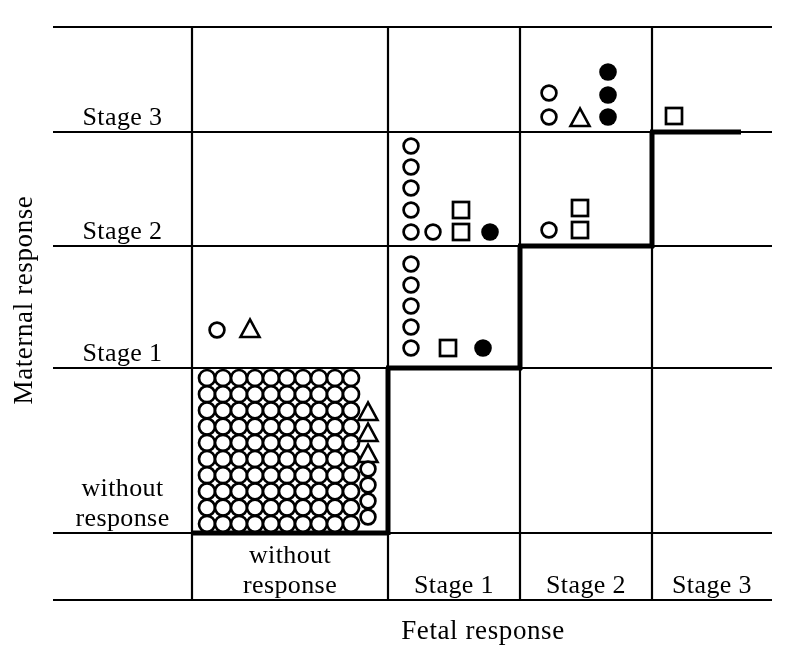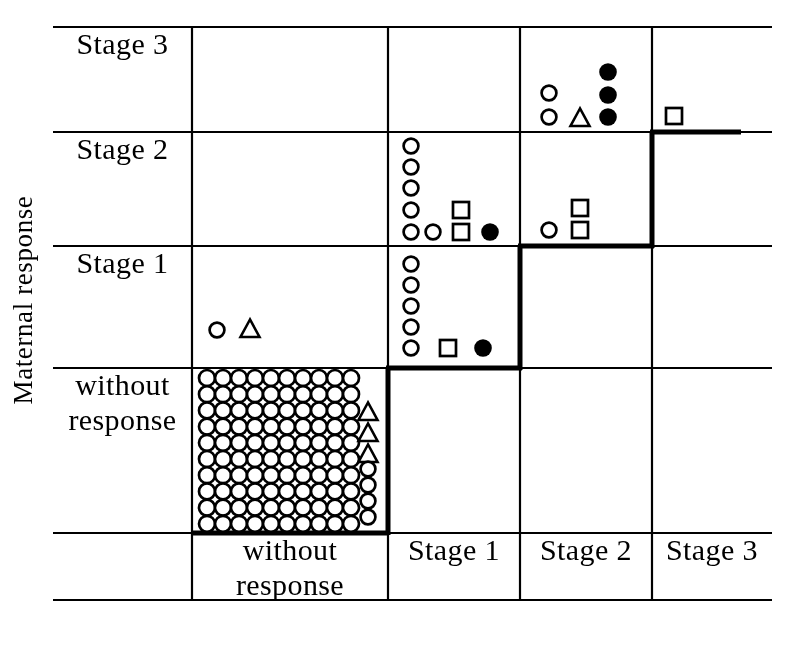--- a/index.html
+++ b/index.html
@@ -3,22 +3,22 @@
 <meta charset="utf-8">
 <style>
   html,body{margin:0;padding:0;background:#ffffff;}
   .figure{
     position:relative;width:792px;height:660px;background:#ffffff;
     font-family:"Liberation Serif","DejaVu Serif",serif;color:#000;
     overflow:hidden;
   }
   .figure svg{position:absolute;left:0;top:0;}
   .axis-cell{
-    position:absolute;display:flex;align-items:flex-start;justify-content:center;
-    text-align:center;font-size:30px;letter-spacing:0.4px;line-height:1.15;
+    position:absolute;display:flex;align-items:flex-end;justify-content:center;
+    text-align:center;font-size:26px;letter-spacing:0.4px;line-height:1.15;
   }
   .cell-text{display:inline-block;}
   .cell-text.narrow{max-width:172px;}
   .ylabel{
     position:absolute;white-space:nowrap;font-size:27px;letter-spacing:0.6px;
     transform:translate(-50%,-50%) rotate(-90deg);
   }
   .xlabel{
     position:absolute;white-space:nowrap;font-size:27px;letter-spacing:0.6px;
     transform:translate(-50%,-50%);
@@ -179,20 +179,21 @@
       <polygon points="368,423.5 358.5,441 377.5,441" fill="#fff" stroke="#000000" stroke-width="2.6"></polygon>
       <polygon points="368,444.5 358.5,462 377.5,462" fill="#fff" stroke="#000000" stroke-width="2.6"></polygon>
       <circle cx="368" cy="469" r="7.4" fill="#fff" stroke="#000000" stroke-width="2.7"></circle>
       <circle cx="368" cy="485" r="7.4" fill="#fff" stroke="#000000" stroke-width="2.7"></circle>
       <circle cx="368" cy="501" r="7.4" fill="#fff" stroke="#000000" stroke-width="2.7"></circle>
       <circle cx="368" cy="517" r="7.4" fill="#fff" stroke="#000000" stroke-width="2.7"></circle>
     </svg>
 
   <div class="ylabel" style="left:23px;top:300px;">Maternal response</div>
 
+  <div class="xlabel" style="left:483px;top:630px;">Fetal response</div>
 
   <div class="axis-cell" style="left:53px;top:27px;width:139px;height:105px;">
     <span class="cell-text">Stage 3</span>
   </div>
   <div class="axis-cell" style="left:53px;top:132px;width:139px;height:114px;">
     <span class="cell-text">Stage 2</span>
   </div>
   <div class="axis-cell" style="left:53px;top:246px;width:139px;height:122px;">
     <span class="cell-text">Stage 1</span>
   </div>

